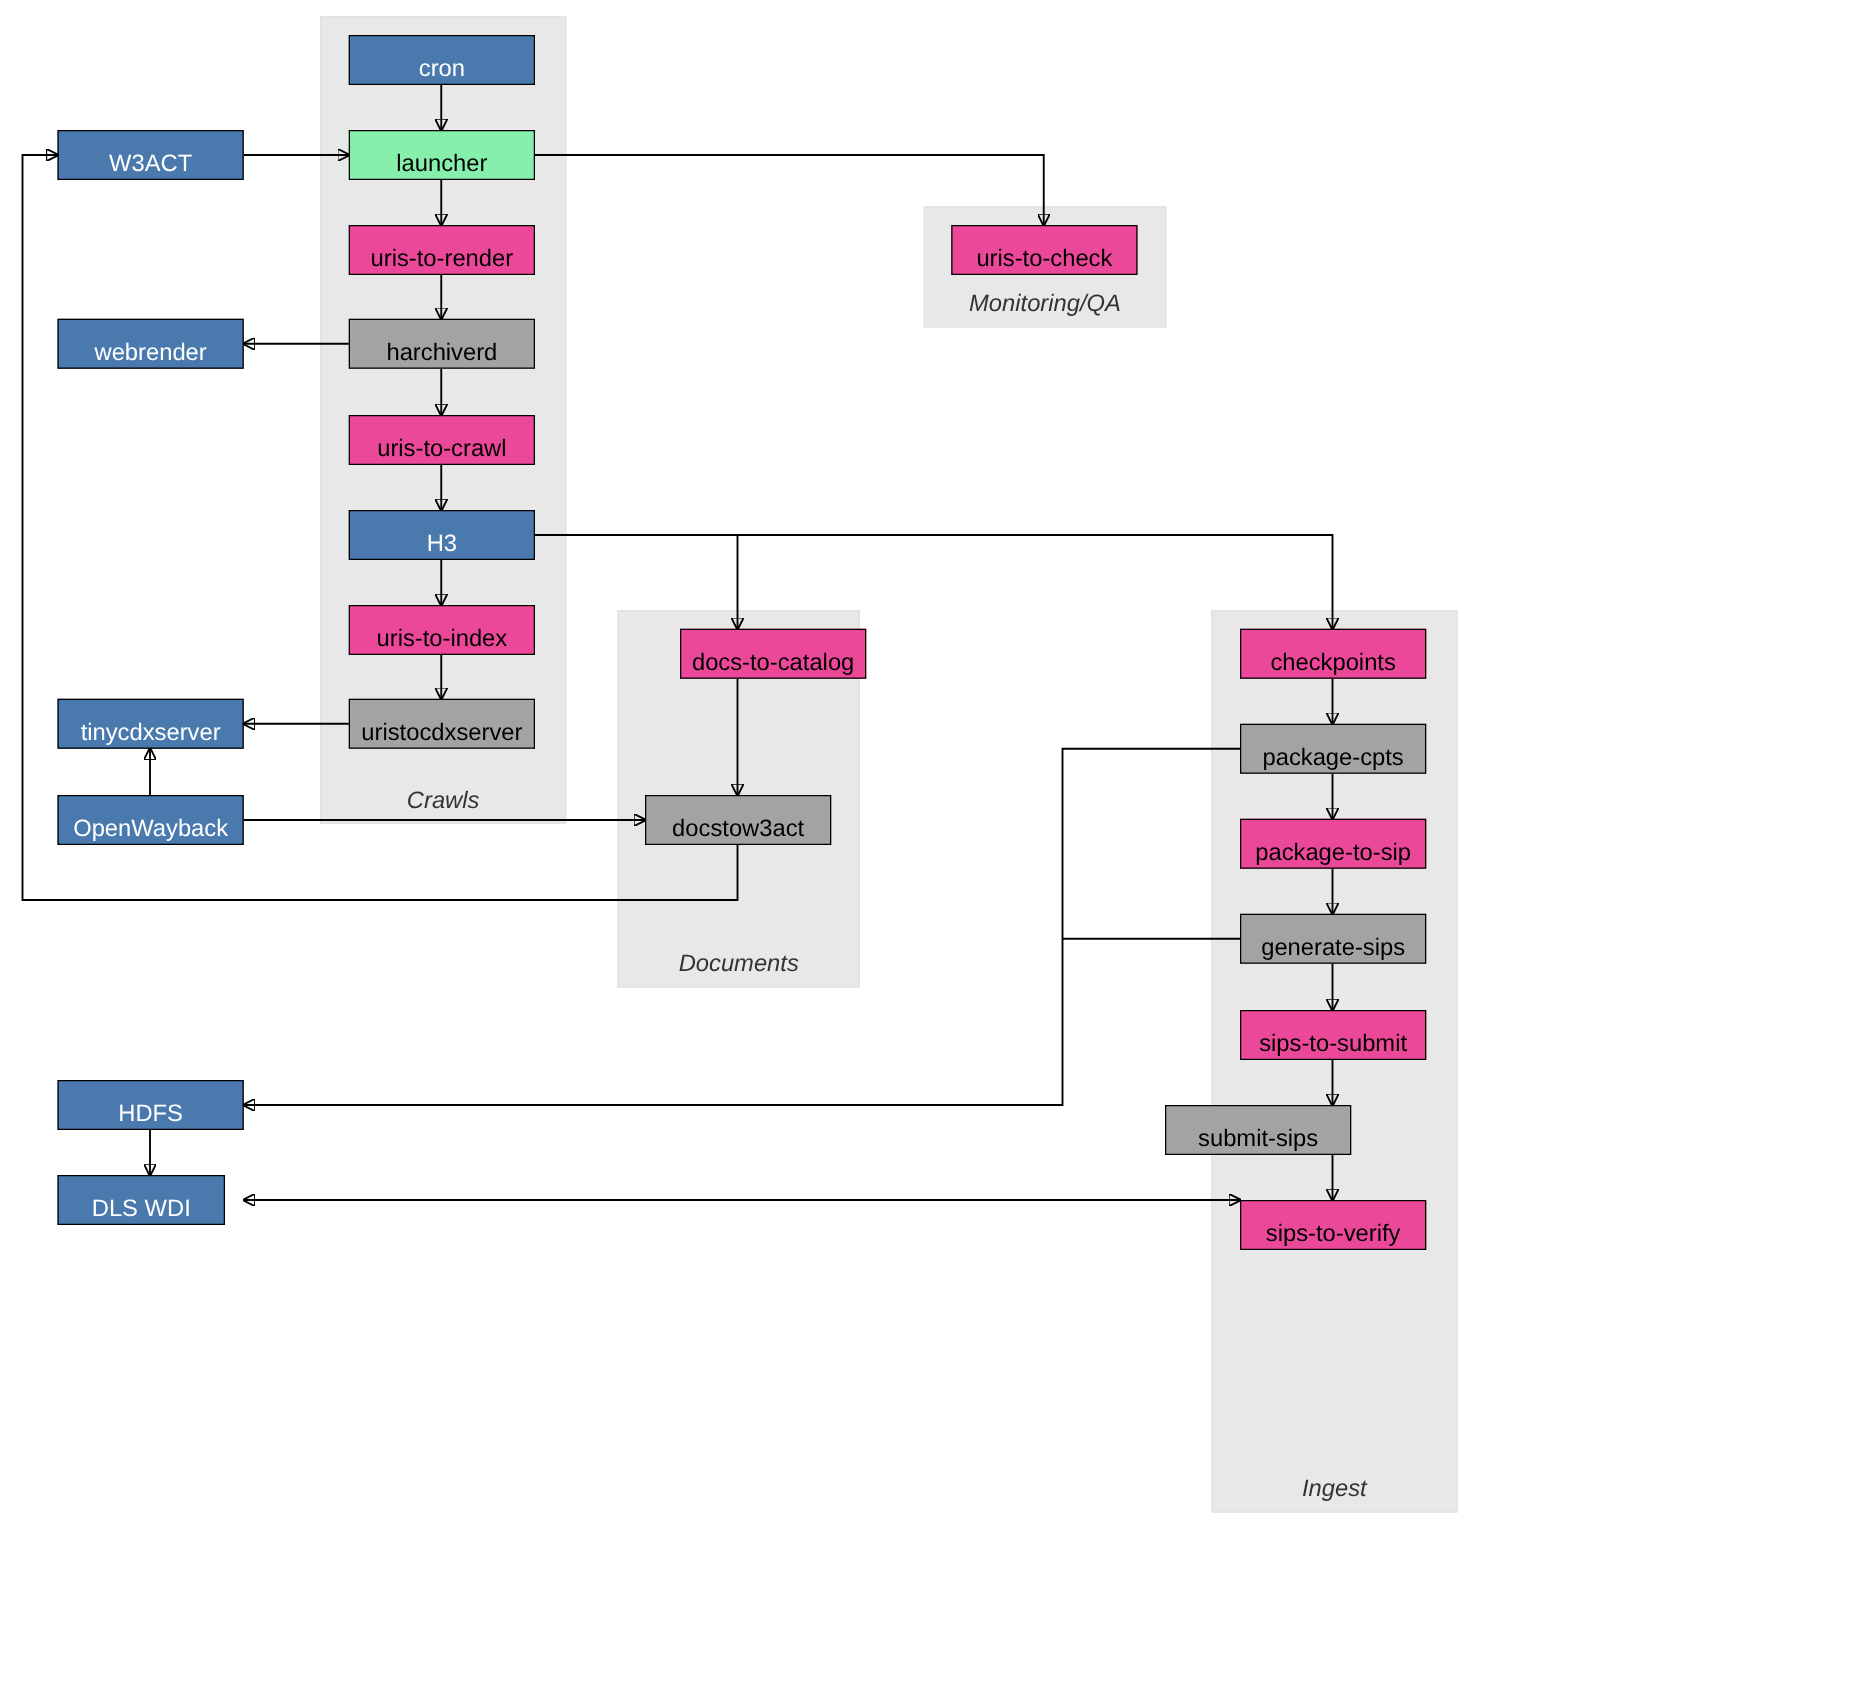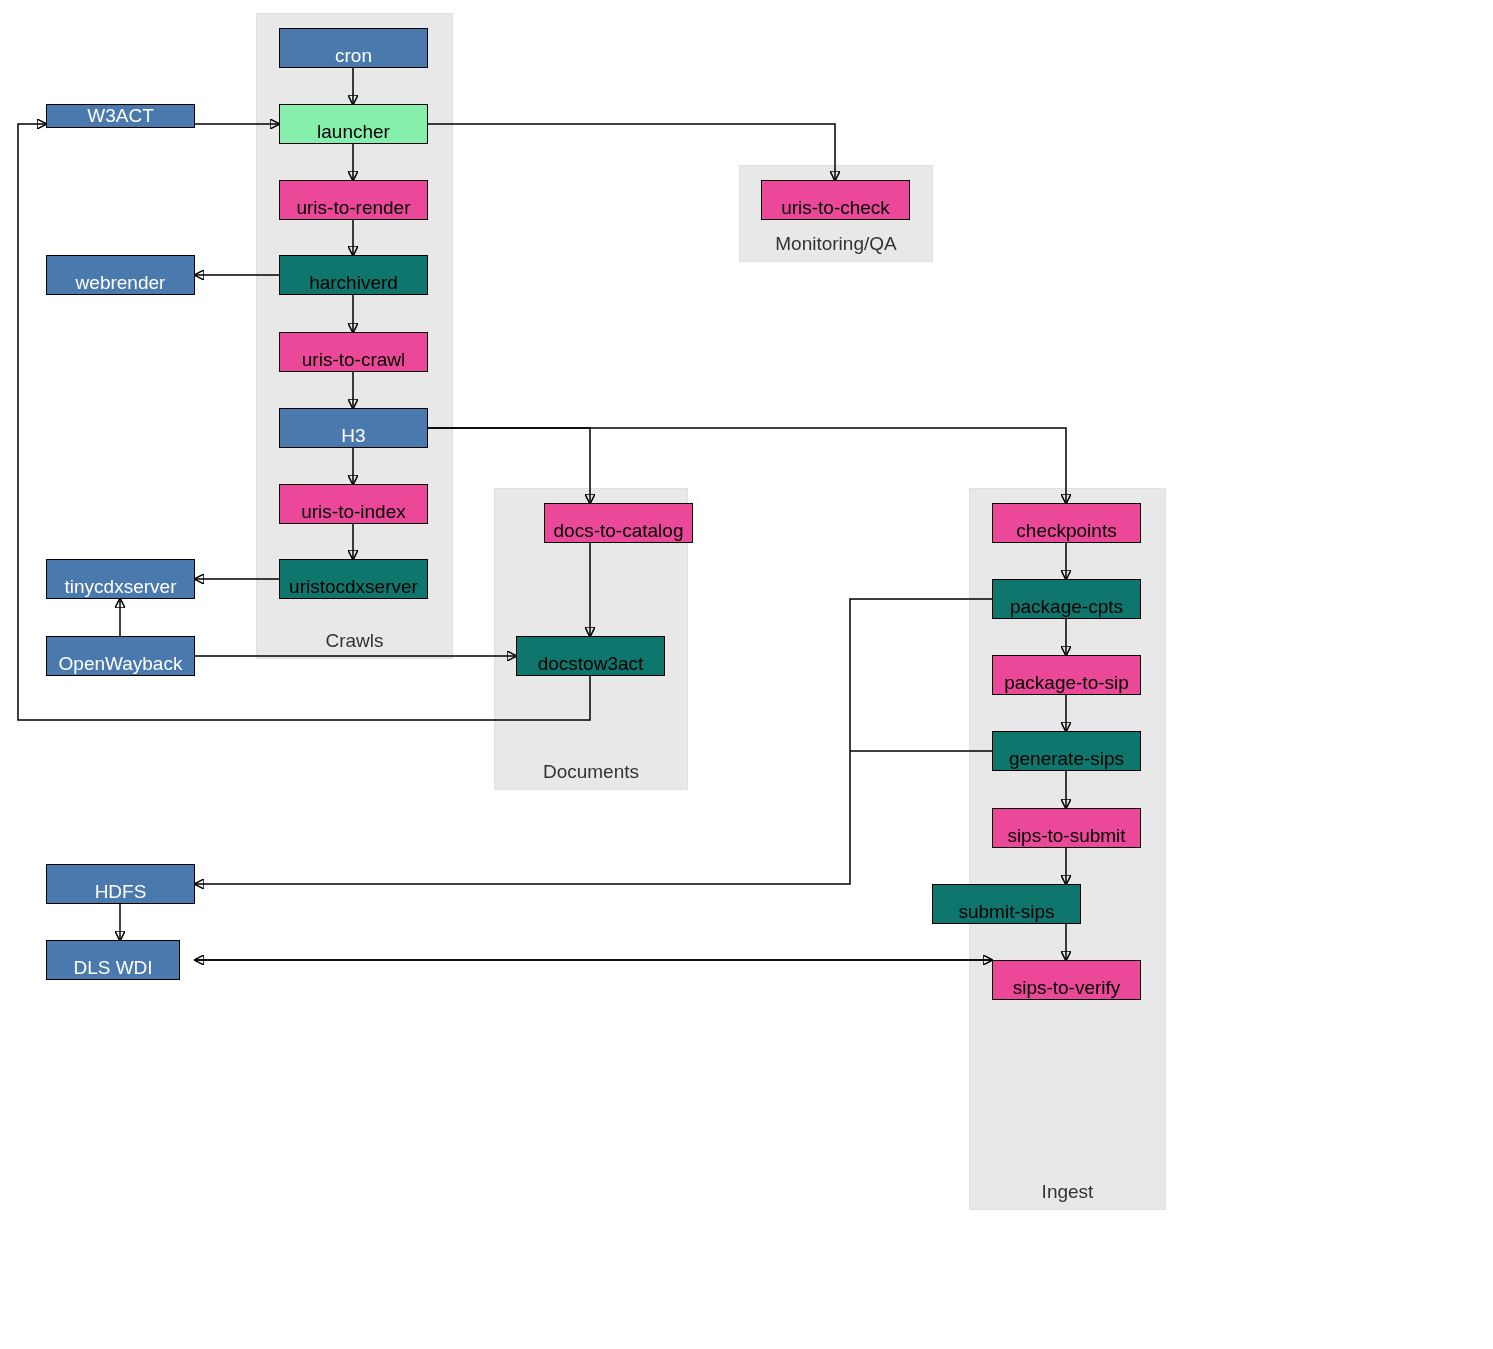--- a/index.html
+++ b/index.html
@@ -1,22 +1,22 @@
 <!DOCTYPE html>
 <html><head>
 <meta charset="utf-8">
 <style>
 html,body{margin:0;padding:0;font-family:Arial,Helvetica,sans-serif;font-size:19px;color:#000;background:#fff}
 .canvas{position:relative;width:1493px;height:1349px}
 .cluster{position:absolute;background:#e8e8e8;border:1px solid #e0e0e0}
-.cluster-label{position:absolute;bottom:6px;left:0;right:0;text-align:center;color:#333}
+.cluster-label{position:absolute;bottom:6px;left:0;right:0;text-align:center;font-style:italic;color:#333}
 .node{position:absolute;display:flex;align-items:flex-end;justify-content:center;border:1px solid #000;box-sizing:border-box}
 .blue{background:#4a79ae;color:#fff}
 .cyan{background:#ec4899}
-.green{background:#0f766e}
+.green{background:#a3a3a3}
 .yellow{background:#86efac}
 svg.edges{position:absolute;left:0;top:0;width:1493px;height:1349px;pointer-events:none}
 svg.edges path,svg.edges line{stroke:#000;stroke-width:1.5;fill:none}
 </style>
 </head>
 <body>
 
 <div class="canvas">
 
 <div class="cluster" style="left:256px;top:13px;width:195px;height:644px">
@@ -25,21 +25,21 @@
 <div class="cluster" style="left:739px;top:165px;width:192px;height:95px">
   <div class="cluster-label">Monitoring/QA</div>
 </div>
 <div class="cluster" style="left:494px;top:488px;width:192px;height:300px">
   <div class="cluster-label">Documents</div>
 </div>
 <div class="cluster" style="left:969px;top:488px;width:195px;height:720px">
   <div class="cluster-label">Ingest</div>
 </div>
 
-<div class="node blue" style="left:46px;top:104px;width:149px;height:24px">
+<div class="node blue" style="left:46px;top:104px;width:149px;height:40px">
       <span>W3ACT</span>
     </div>
 <div class="node blue" style="left:46px;top:255px;width:149px;height:40px">
       <span>webrender</span>
     </div>
 <div class="node blue" style="left:46px;top:559px;width:149px;height:40px">
       <span>tinycdxserver</span>
     </div>
 <div class="node blue" style="left:46px;top:636px;width:149px;height:40px">
       <span>OpenWayback</span>

